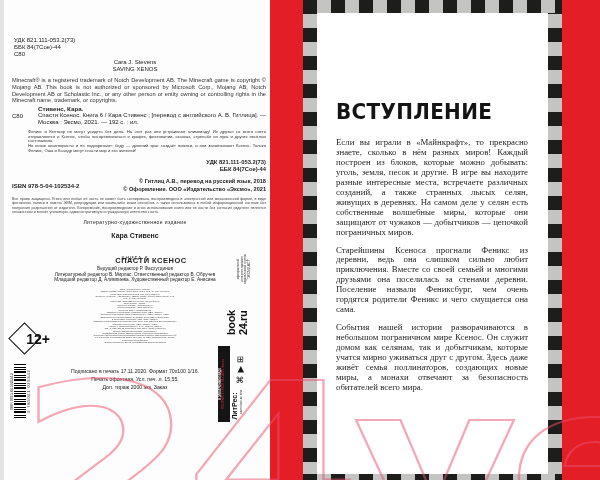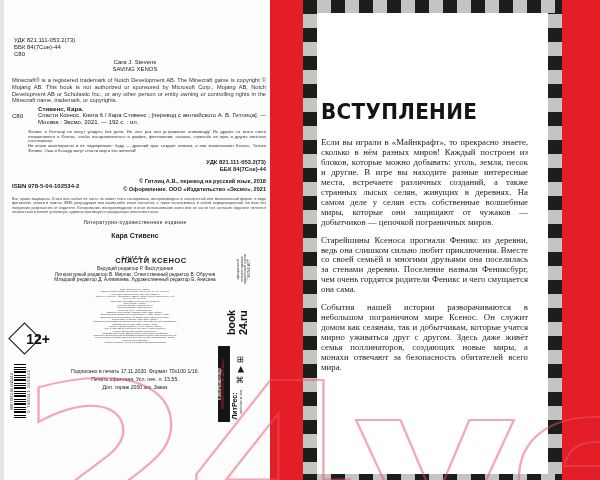--- a/index.html
+++ b/index.html
@@ -75,21 +75,21 @@
   
   #right-page { left:270px; top:0; width:330px; height:480px; background:#e31e26; }
   .checker-v { position:absolute; width:14px; height:480px; top:0;
     background:repeating-linear-gradient(180deg,#1d1d1b 0 14px,#c4c4c3 14px 28px); }
   .checker-h { position:absolute; height:13px; left:33px; width:259px;
     background:repeating-linear-gradient(90deg,#1d1d1b 0 14px,#c4c4c3 14px 28px); }
   #checker-left { left:33px; }
   #checker-right { left:278px; }
   #checker-top { top:0; }
   #checker-bottom { top:474px; height:6px; }
-  #rp-content { position:absolute; left:47px; top:13px; width:231px; height:461px; background:#fff; padding:85px 20px 0 4px; }
+  #rp-content { position:absolute; left:47px; top:13px; width:231px; height:461px; background:#fff; padding:85px 20px 0 19px; }
   .rp-heading { font-family:"DejaVu Sans","Liberation Sans",sans-serif; font-weight:bold; font-size:20px; letter-spacing:.3px; color:#141414; transform:scaleY(1.1); transform-origin:0 0; margin-bottom:16px; }
   .rp-para { font-family:Liberation Serif, serif; font-size:8.8px; line-height:9.95px; text-align:justify; color:#1d1d1d; margin-bottom:8px; }
 
   
   #watermark { left:18px; top:338px; z-index:40; pointer-events:none; white-space:nowrap;
     font-family:"DejaVu Sans","Liberation Sans",sans-serif; font-weight:bold; font-size:215px; letter-spacing:-8px;
     color:transparent; -webkit-text-stroke:2px rgba(236,80,110,.5); transform:scaleX(1.18); transform-origin:0 0; }
 </style>
 </head>
 <body>

